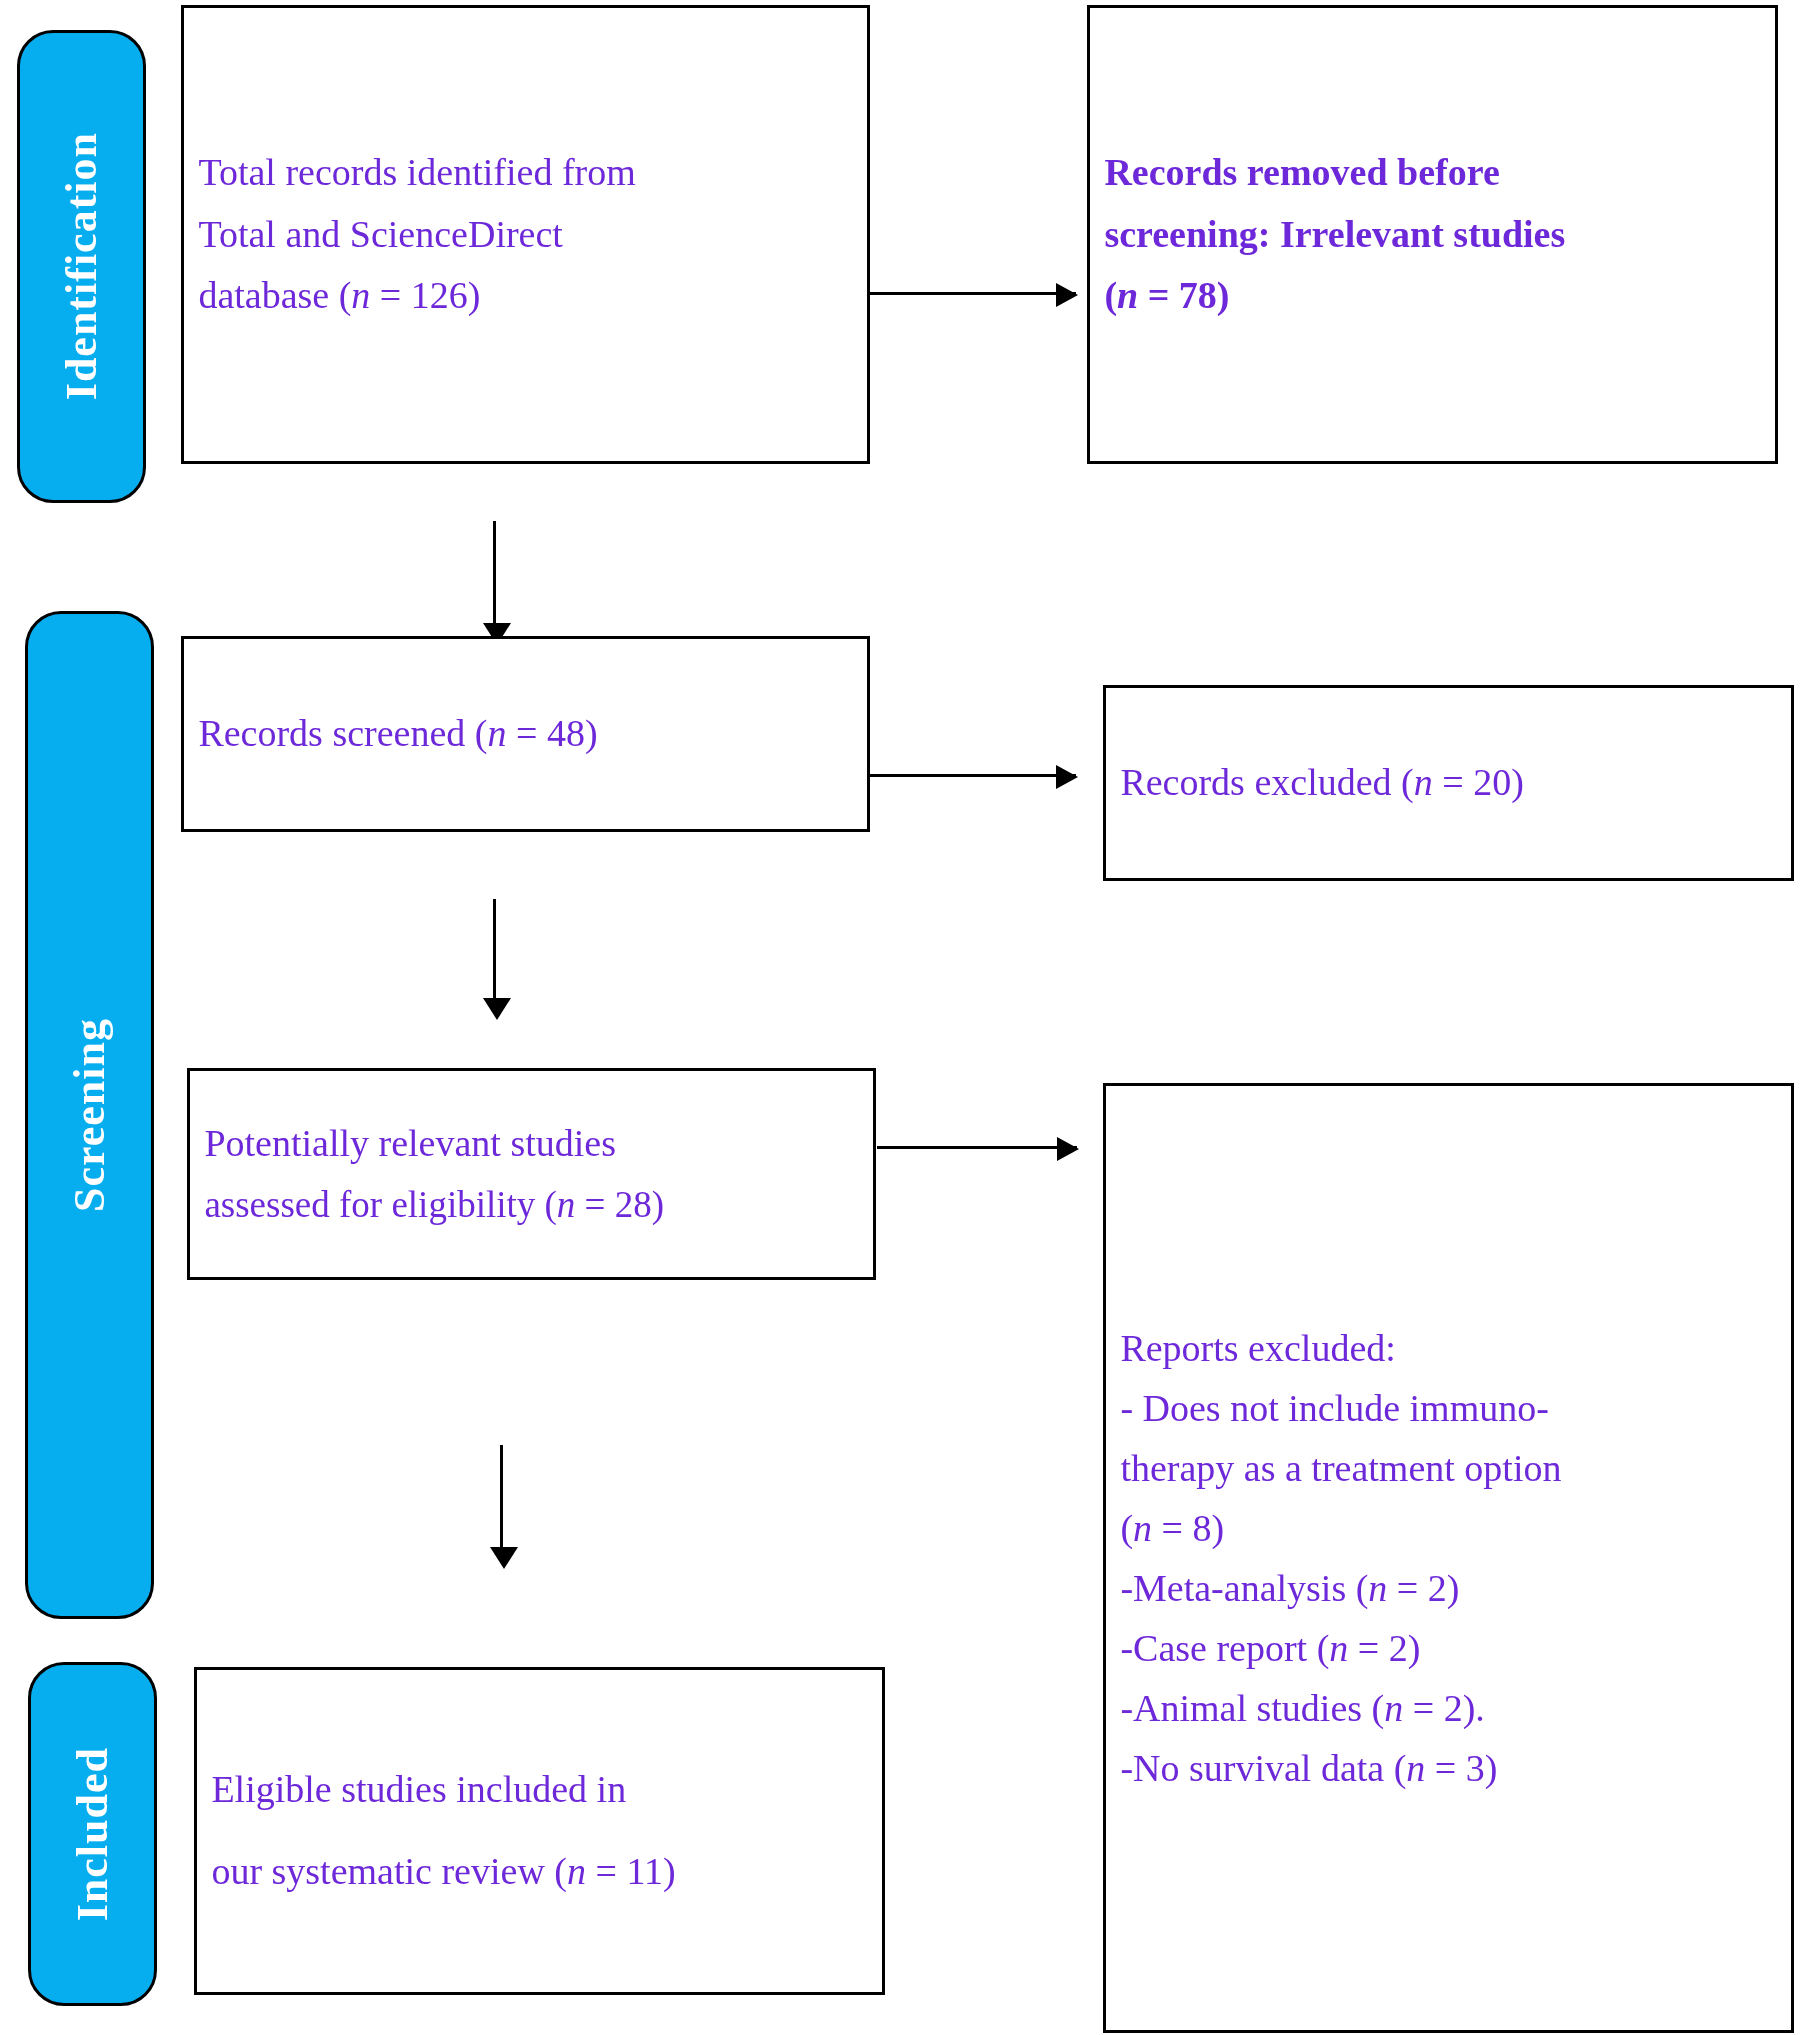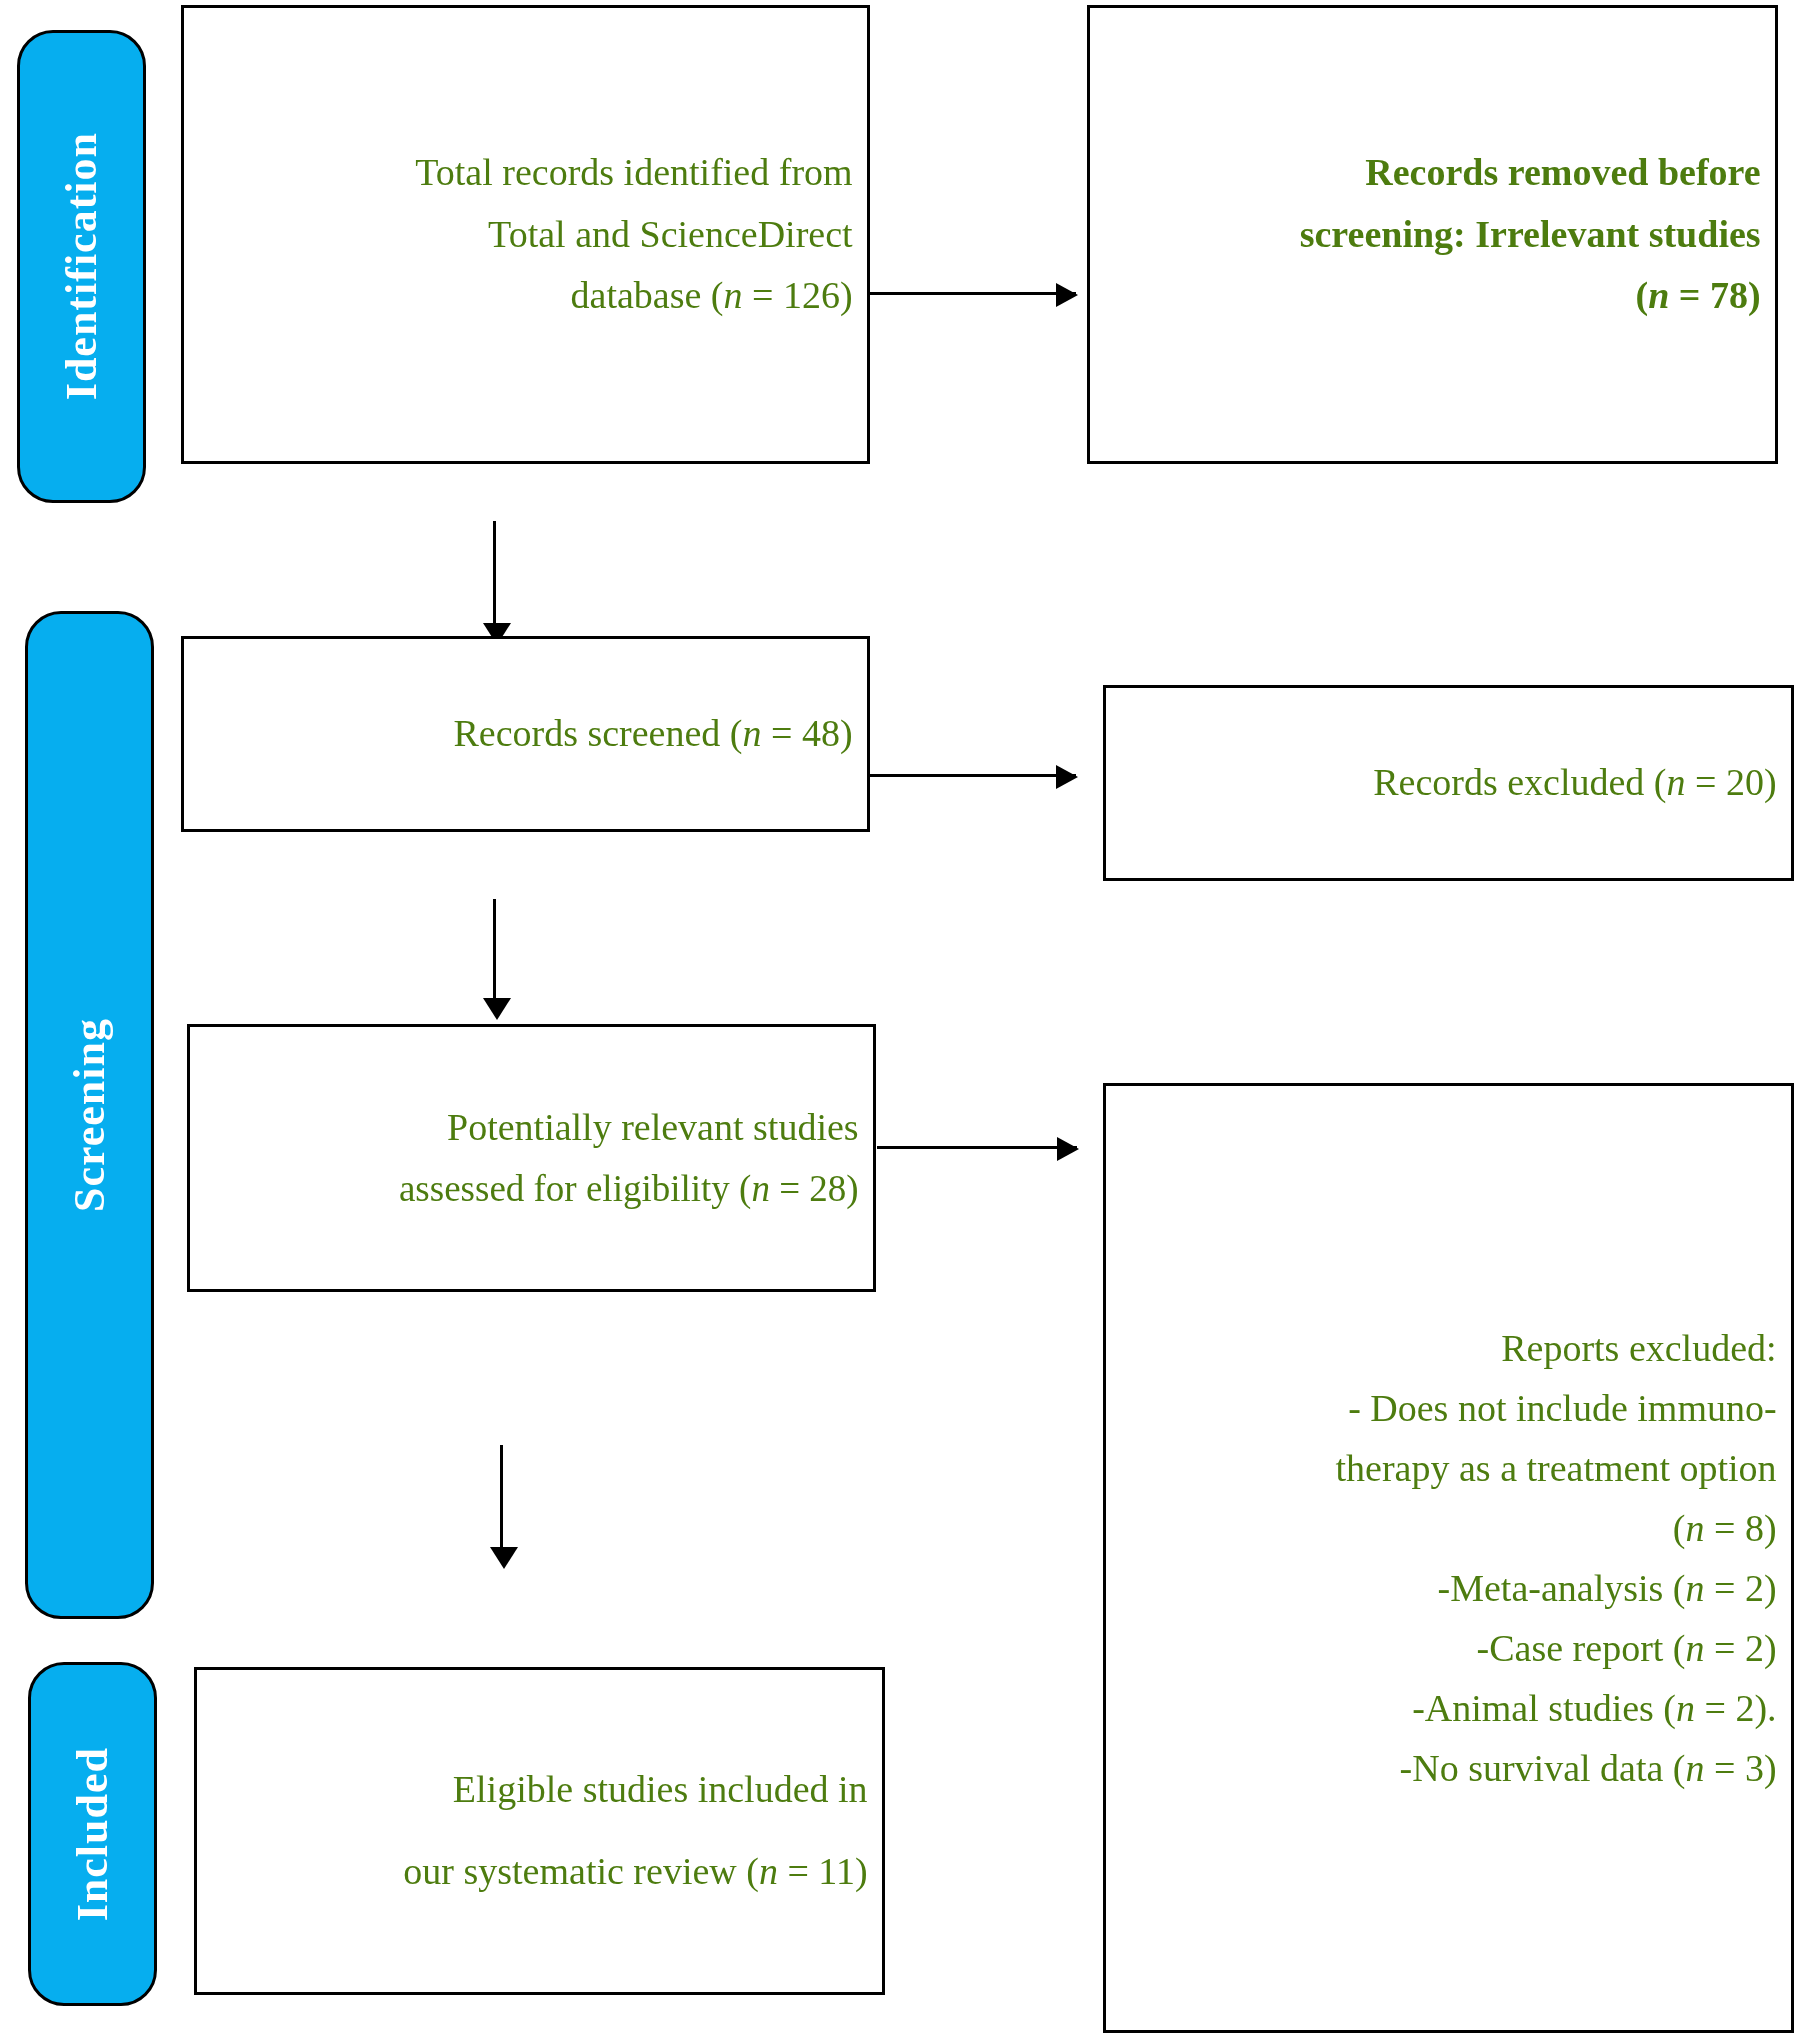--- a/index.html
+++ b/index.html
@@ -47,24 +47,24 @@
     display: flex;
     flex-direction: column;
     align-items: center;
     justify-content: center;
     text-align: center;
     padding: 5.1px 14.4px;
   }
   .flow-box .line {
     display: block;
     width: 100%;
-    text-align: right;
+    text-align: left;
     font-size: 38px;
     line-height: 1.62;
-    color: #4d7c0f;
+    color: #6d28d9;
     white-space: nowrap;
   }
   .flow-box.tall .line { line-height: 1.58; }
   .flow-box .line.shrink { font-size: 37px; }
 
   
   .h-arrow {
     position: absolute;
     height: 0;
     border-top: 3.6px solid #000000;
@@ -137,21 +137,21 @@
   </div>
 
   <div class="flow-box" style="left:1103px; top:685px; width:691px; height:196px;">
     <span class="line">Records excluded (<span class="em">n</span> = 20)</span>
   </div>
 
   <div class="h-arrow" style="left:870px; top:774px; width:206px;"></div>
 
   <div class="v-arrow" style="left:493px; top:899px; height:100px;"></div>
 
-  <div class="flow-box" style="left:187px; top:1024px; width:689px; height:268px;">
+  <div class="flow-box" style="left:187px; top:1068px; width:689px; height:212px;">
     <span class="line">Potentially relevant studies</span>
     <span class="line shrink">assessed for eligibility (<span class="em">n</span> = 28)</span>
   </div>
 
   <div class="flow-box tall" style="left:1103px; top:1043px; width:691px; height:950px;margin-top:40px;">
     <span class="line">Reports excluded:</span>
     <span class="line">- Does not include immuno-</span>
     <span class="line">therapy as a treatment option</span>
     <span class="line">(<span class="em">n</span> = 8)</span>
     <span class="line">-Meta-analysis (<span class="em">n</span> = 2)</span>

